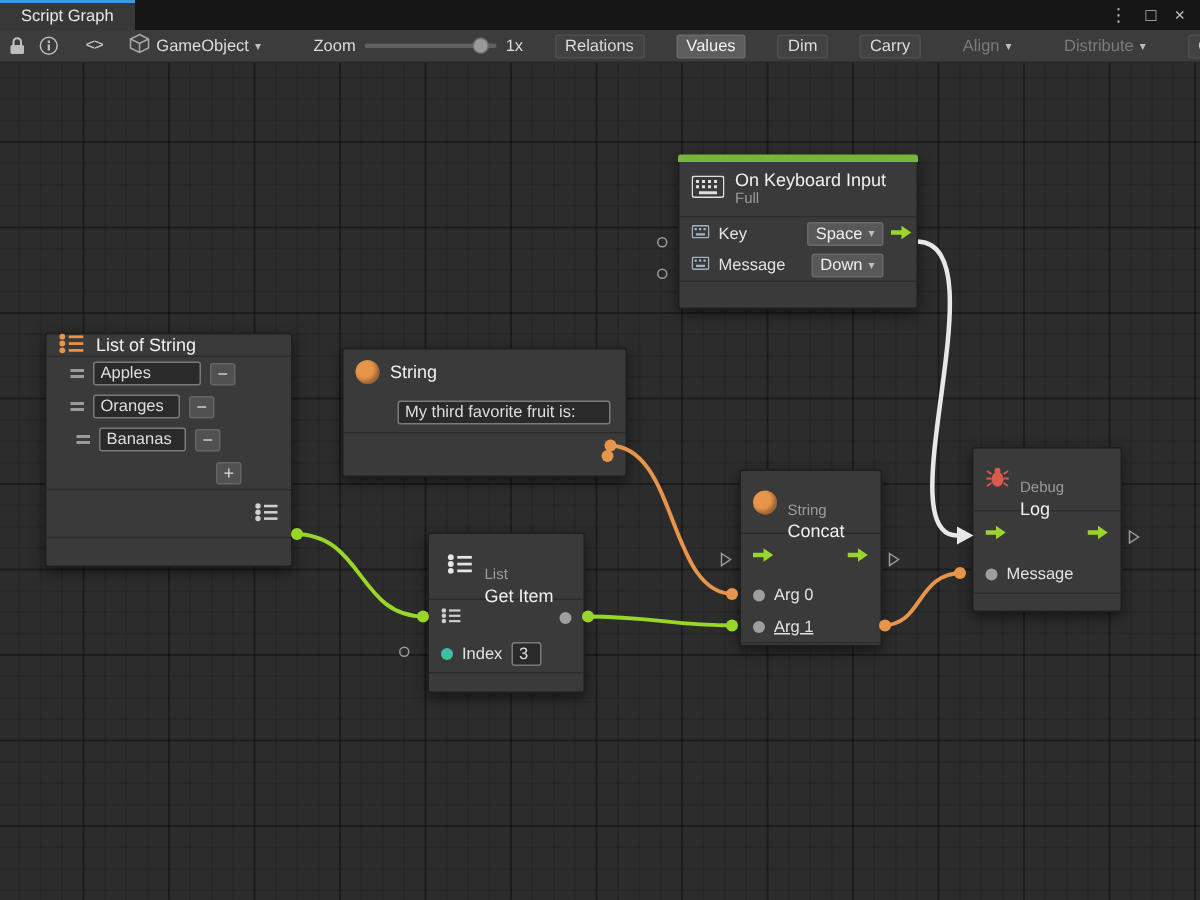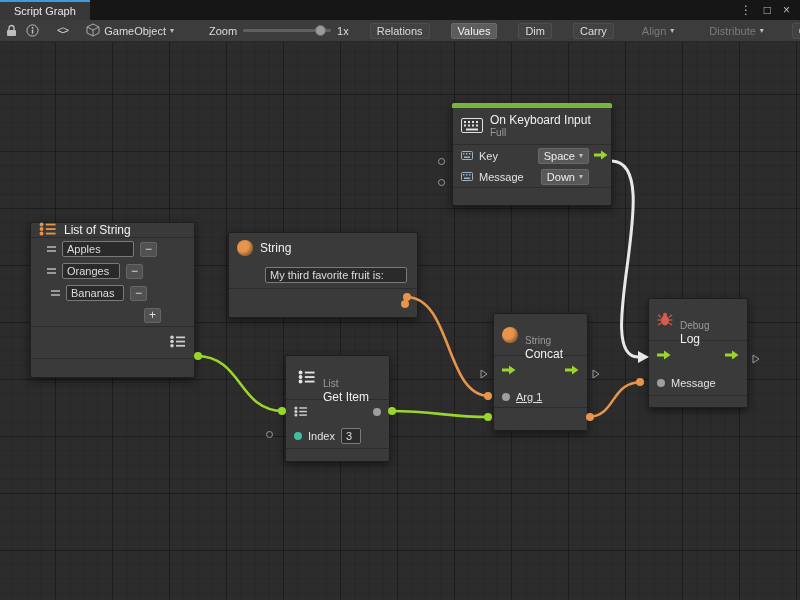--- a/index.html
+++ b/index.html
@@ -331,20 +331,24 @@
           <svg width="14" height="10" viewBox="0 0 14 10">
               <path d="M0 3.5 H7 V0.5 L13.5 5 L7 9.5 V6.5 H0 Z" fill="#9ad62a"></path>
             </svg>
         </span>
         <span>
           <svg width="14" height="10" viewBox="0 0 14 10">
               <path d="M0 3.5 H7 V0.5 L13.5 5 L7 9.5 V6.5 H0 Z" fill="#9ad62a"></path>
             </svg>
         </span>
       </div>
+      <div class="nrow" style="height:21px;">
+        <span class="dot gray"></span>
+        <span>Arg 0</span>
+      </div>
       <div class="nrow" style="height:21px;text-decoration:underline;">
         <span class="dot gray"></span>
         <span>Arg 1</span>
       </div>
       <div class="nfoot" style="height:4px;"></div>
     </div>
 
     <div class="node" style="left:648px; top:256px; width:100px; height:110px;">
       <div class="nhead" style="height:42px;">
         <span>

